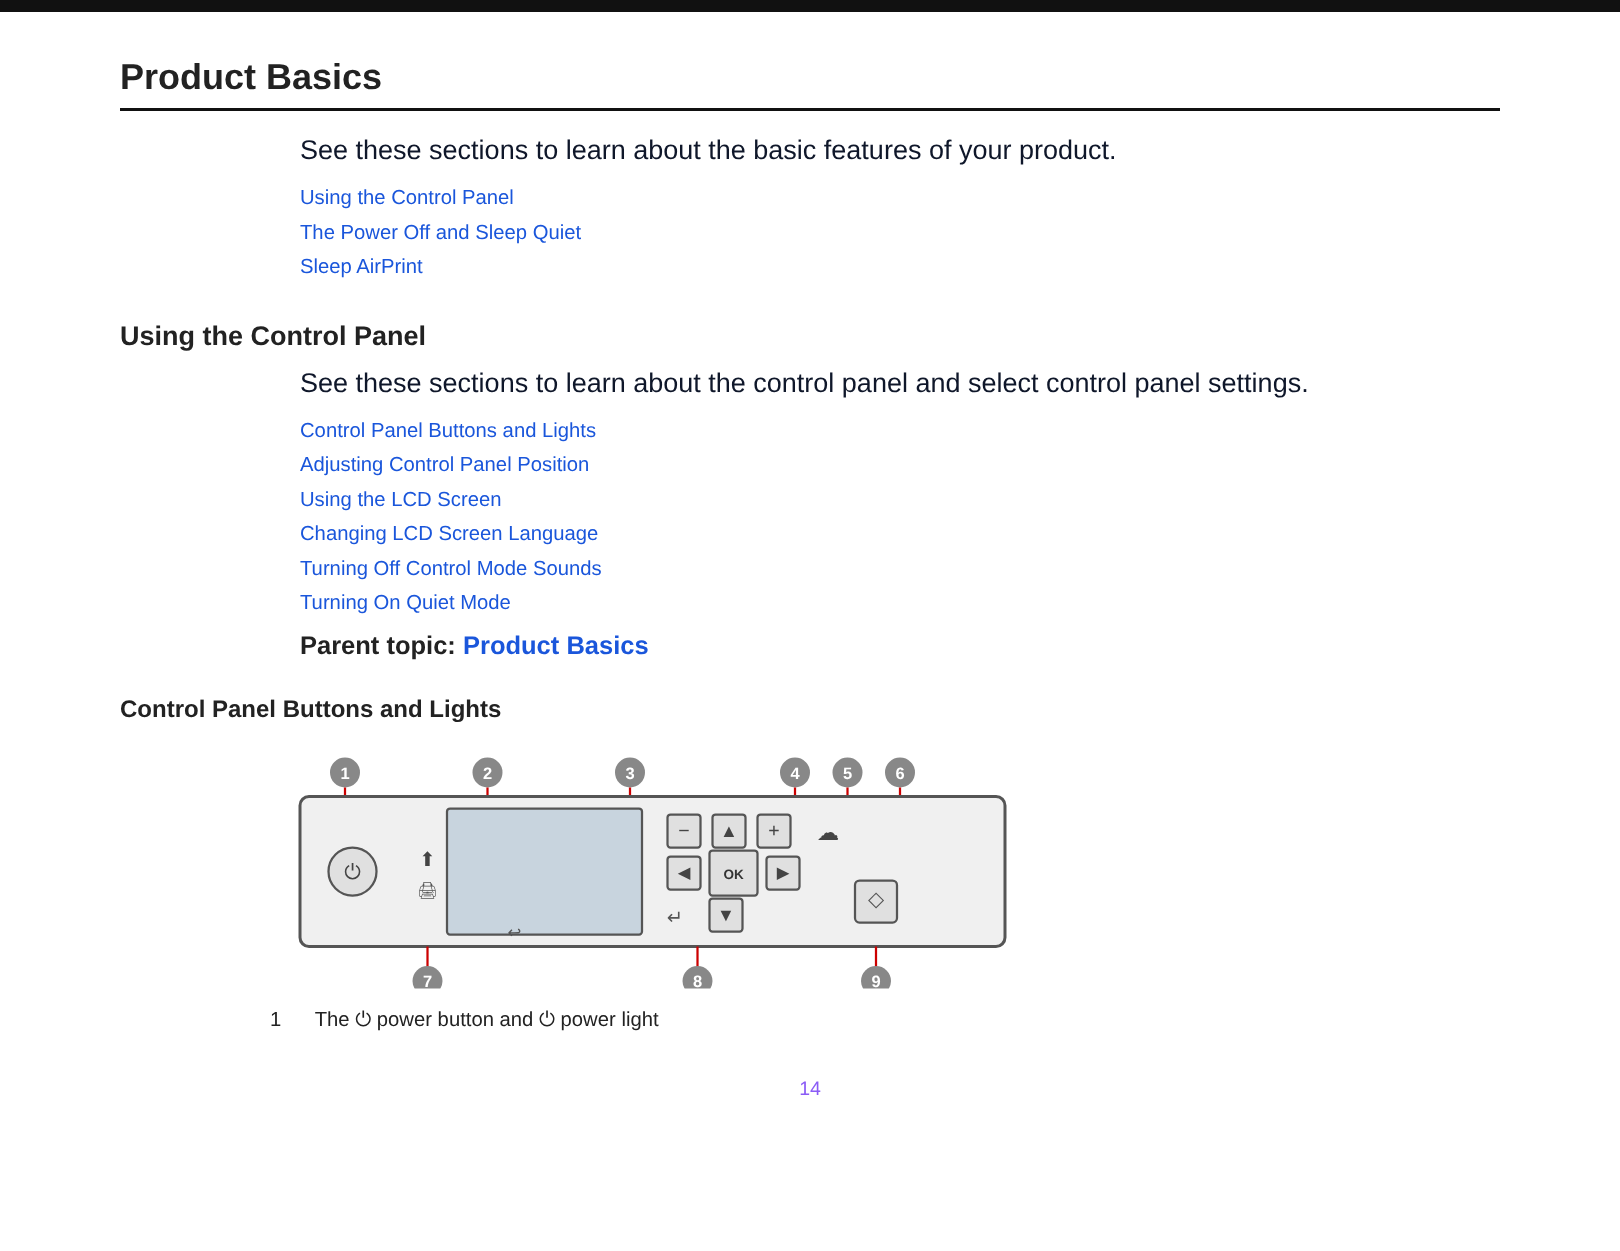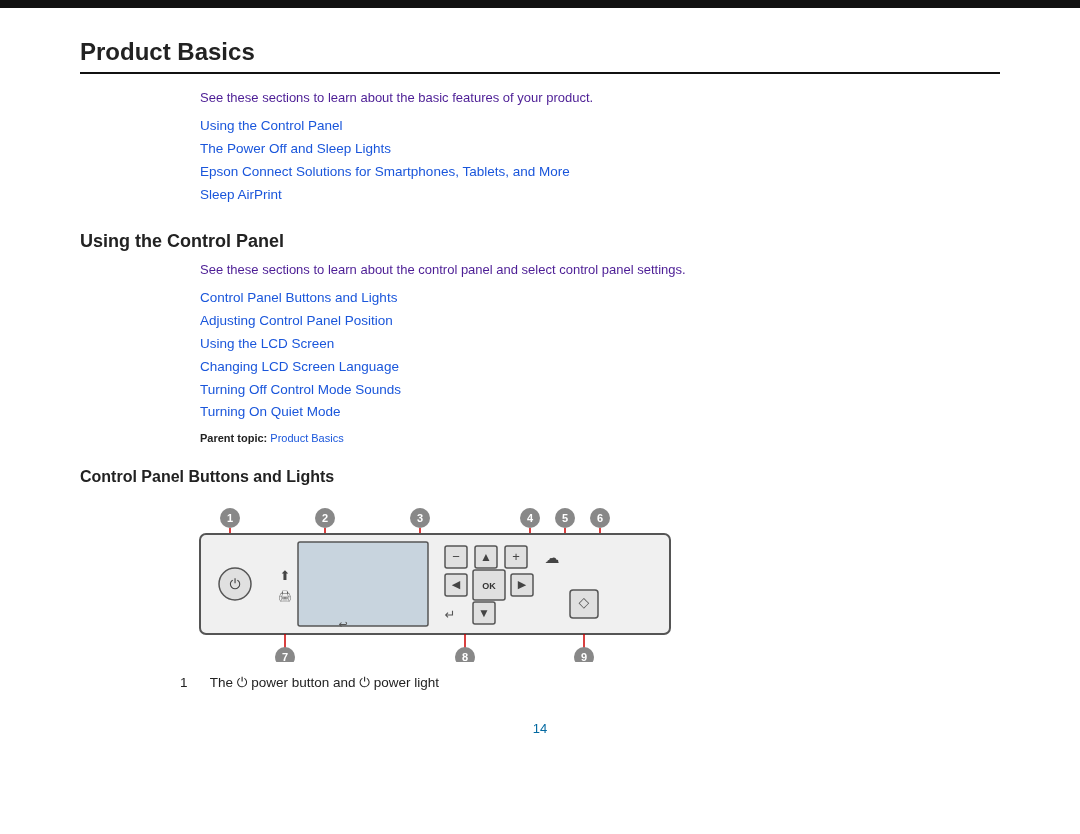--- a/index.html
+++ b/index.html
@@ -35,58 +35,59 @@
     }
     h3.sub-subsection-title {
       font-size: 16px;
       font-weight: bold;
       margin-bottom: 14px;
       margin-top: 24px;
     }
     .intro-text {
       margin-left: 120px;
       margin-bottom: 10px;
-      font-size: 13px;
-      color: #4c1d95;
+      font-size: 18px;
+      color: #0f172a;
     }
     .link-list {
       margin-left: 120px;
       margin-bottom: 8px;
     }
     .link-list a, .link {
       color: #1a56db;
       text-decoration: none;
       display: block;
       line-height: 1.7;
       font-size: 13.5px;
     }
     .parent-topic {
       margin-left: 120px;
       margin-top: 4px;
-      font-size: 11px;
+      font-size: 17px;
+      font-weight: bold;
     }
     .parent-topic strong {
       color: #222;
     }
     .parent-topic a {
       color: #1a56db;
       text-decoration: none;
     }
 
     
     .bottom-note {
       margin-left: 100px;
       margin-top: 10px;
       font-size: 13.5px;
     }
     .page-number {
       text-align: center;
       margin-top: 30px;
       font-size: 13px;
-      color: #0369a1;
+      color: #8b5cf6;
     }
 
     
     .diagram-svg-container {
       margin-left: 100px;
       margin-top: 16px;
       margin-bottom: 10px;
     }
   </style>
 </head>
@@ -95,22 +96,21 @@
 <div class="top-bar"></div>
 
 <div class="page-content">
 
   <h1 class="section-title">Product Basics</h1>
 
   <p class="intro-text">See these sections to learn about the basic features of your product.</p>
 
   <div class="link-list">
     <a href="#">Using the Control Panel</a>
-    <a href="#">The Power Off and Sleep Lights</a>
-    <a href="#">Epson Connect Solutions for Smartphones, Tablets, and More</a>
+    <a href="#">The Power Off and Sleep Quiet</a>
     <a href="#">Sleep AirPrint</a>
   </div>
 
   <h2 class="subsection-title">Using the Control Panel</h2>
 
   <p class="intro-text">See these sections to learn about the control panel and select control panel settings.</p>
 
   <div class="link-list">
     <a href="#">Control Panel Buttons and Lights</a>
     <a href="#">Adjusting Control Panel Position</a>

